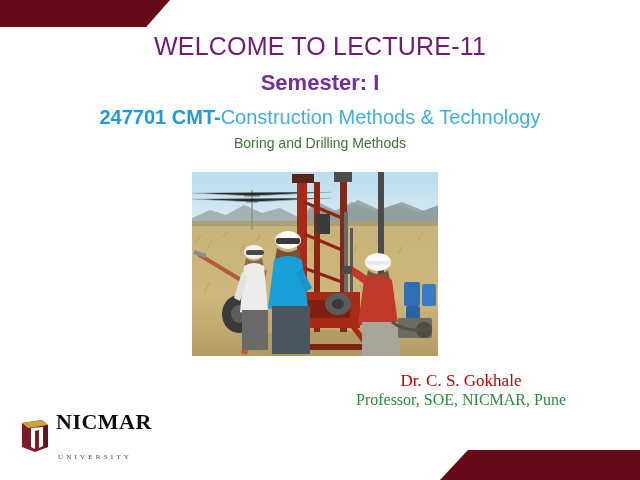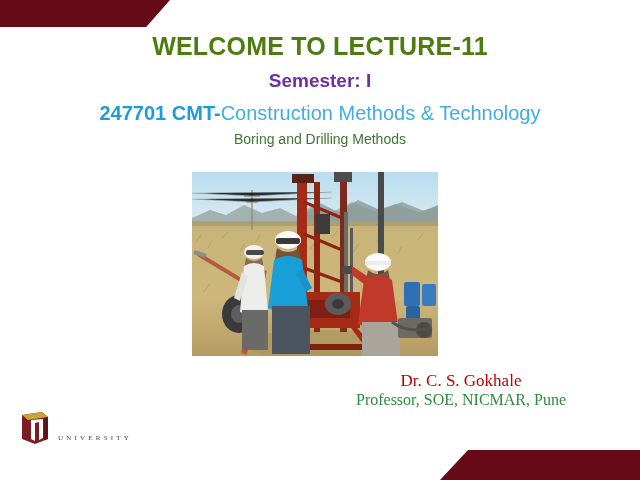--- a/index.html
+++ b/index.html
@@ -42,27 +42,27 @@
   .title-block {
     position: absolute;
     left: 0;
     top: 32px;
     width: 640px;
     text-align: center;
   }
   .slide-title {
     font-size: 25px;
     letter-spacing: 0.2px;
-    color: #4d7c0f;
-    font-weight: 700;
+    color: #701a75;
+    font-weight: 400;
     line-height: 1.15;
   }
   .semester {
     margin-top: 9px;
-    font-size: 19px;
+    font-size: 22px;
     font-weight: bold;
     color: #7030A0;
   }
   .course-line {
     margin-top: 9px;
     font-size: 20px;
     line-height: 1.2;
     white-space: nowrap;
   }
   .course-code {
@@ -306,17 +306,18 @@
   </div>
 
   <div class="logo">
     <svg class="logo-mark" viewBox="0 0 30 34">
       <path d="M2 4 L22 1 L28 6 L28 28 L15 33 L2 28 Z" fill="#7B1C26"></path>
       <path d="M2 4 L22 1 L28 6 L8 9 Z" fill="#C9A33B"></path>
       <path d="M11 9 L11 28 L15 30 L15 12 L19 11 L19 29 L23 27 L23 8 Z" fill="#ffffff"></path>
       <path d="M24 7 L28 6 L28 28 L24 29 Z" fill="#5E141C"></path>
     </svg>
     <div class="logo-text">
+      <div class="logo-word">NICMAR</div>
       <div class="logo-sub">UNIVERSITY</div>
     </div>
   </div>
 
 </div>
 
 </body></html>

